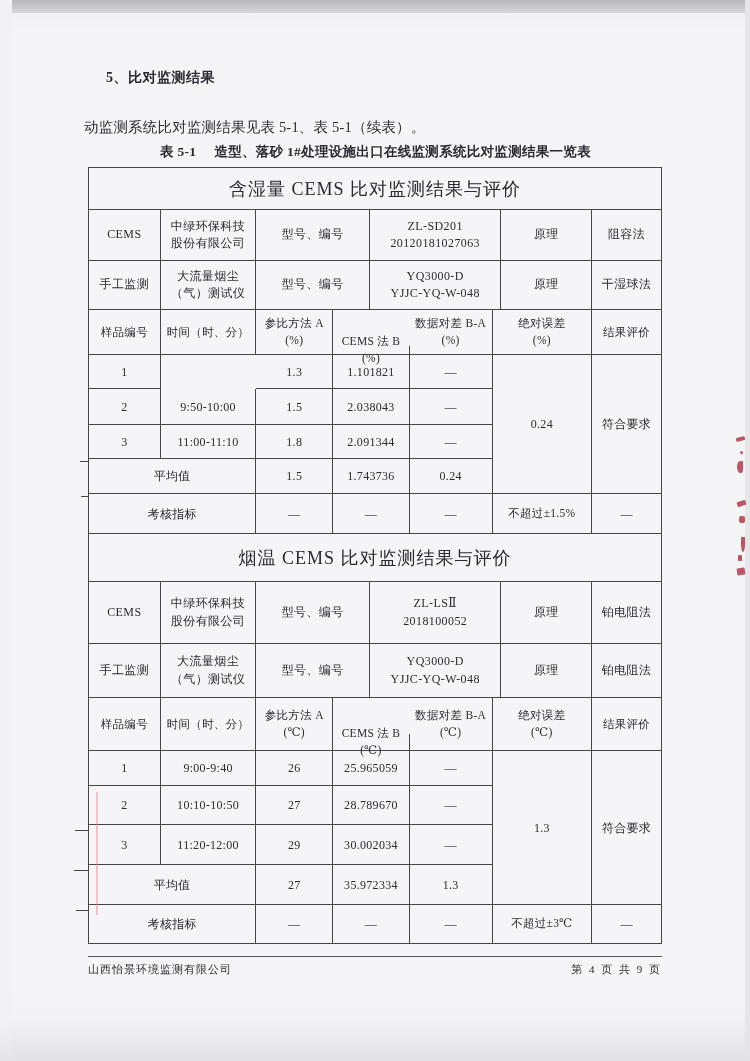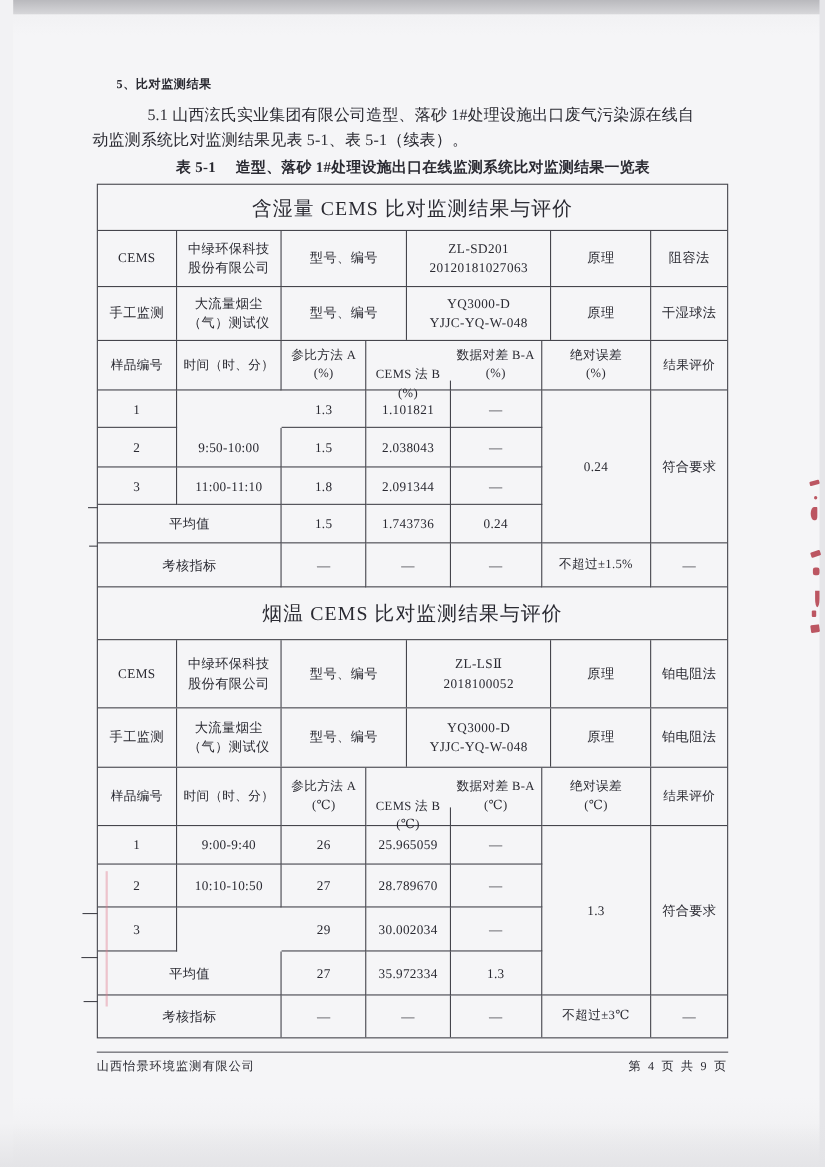--- a/index.html
+++ b/index.html
@@ -15,21 +15,21 @@
     background:linear-gradient(180deg,#efeff1 0%,var(--paper) 3%,var(--paper) 94%,#ededef 100%);
     overflow:hidden;
   }
   .scan-top{position:absolute;left:0;top:0;width:750px;height:13px;
     background:linear-gradient(180deg,#b9b9bd,#d7d7da);}
   .scan-left{position:absolute;left:0;top:0;width:12px;height:1061px;background:#f2f2f4;}
   .scan-right{position:absolute;right:0;top:0;width:5px;height:1061px;background:#e6e6e9;}
   .scan-bottom{position:absolute;left:0;bottom:0;width:750px;height:40px;
     background:linear-gradient(180deg,rgba(233,233,235,0),#e4e4e7);}
 
-  .heading{position:absolute;left:106px;top:69px;font-size:11px;font-weight:bold;letter-spacing:.5px;}
+  .heading{position:absolute;left:106px;top:69px;font-size:14px;font-weight:bold;letter-spacing:.5px;}
   .para-line1{position:absolute;left:134px;top:95px;font-size:14.5px;letter-spacing:.2px;}
   .para-line2{position:absolute;left:84px;top:118px;font-size:14.5px;letter-spacing:.2px;}
   .caption{position:absolute;left:160px;top:143px;font-size:13.5px;font-weight:bold;display:flex;gap:18px;letter-spacing:.3px;}
 
   .ctable{position:absolute;left:88px;top:167px;width:574px;border:1.5px solid var(--bd);background:transparent;}
 
   .sec-title{display:flex;align-items:center;justify-content:center;
     border-bottom:1.4px solid var(--bd);font-size:18px;letter-spacing:1px;}
   .s1 .sec-title{height:42px;}
   .s2 .sec-title{height:48px;}
@@ -87,21 +87,20 @@
 </head>
 <body>
 
 <div class="sheet">
   <div class="scan-top"></div>
   <div class="scan-left"></div>
   <div class="scan-right"></div>
   <div class="scan-bottom"></div>
 
   <div class="heading">5、比对监测结果</div>
-  <div class="para-line1">5.1 山西泫氏实业集团有限公司造型、落砂 1#处理设施出口废气污染源在线自</div>
   <div class="para-line2">动监测系统比对监测结果见表 5-1、表 5-1（续表）。</div>
 
   <div class="caption">
     <span>表 5-1</span>
     <span>造型、落砂 1#处理设施出口在线监测系统比对监测结果一览表</span>
   </div>
 
   <div class="ctable">
 
     <div class="s1">
@@ -218,20 +217,21 @@
         <div class="gcell r2c4">25.965059</div>
         <div class="gcell r2c5">—</div>
 
         <div class="gcell r3c1">2</div>
         <div class="gcell r3c2">10:10-10:50</div>
         <div class="gcell r3c3">27</div>
         <div class="gcell r3c4">28.789670</div>
         <div class="gcell r3c5">—</div>
 
         <div class="gcell r4c1">3</div>
+        <div class="gcell r4c2">11:20-12:00</div>
         <div class="gcell r4c3">29</div>
         <div class="gcell r4c4">30.002034</div>
         <div class="gcell r4c5">—</div>
 
         <div class="gcell avgl">平均值</div>
         <div class="gcell avg3">27</div>
         <div class="gcell avg4">35.972334</div>
         <div class="gcell avg5">1.3</div>
 
         <div class="gcell absm">1.3</div>

